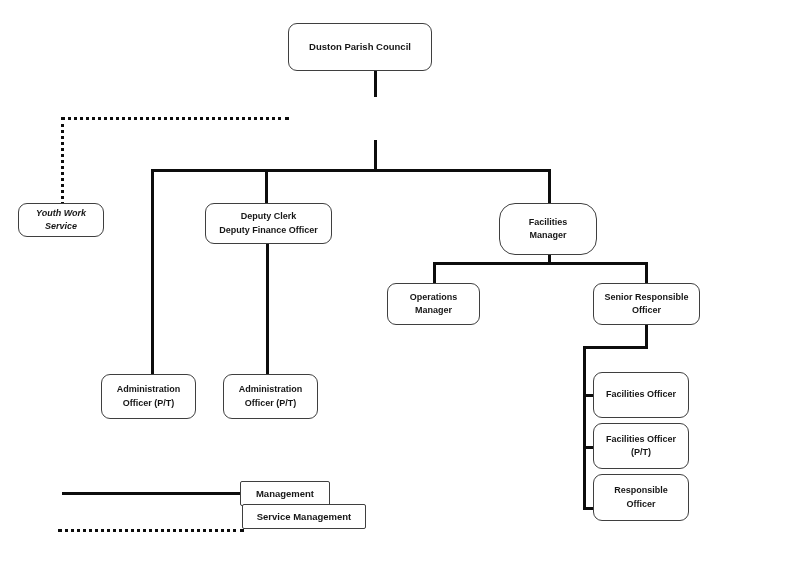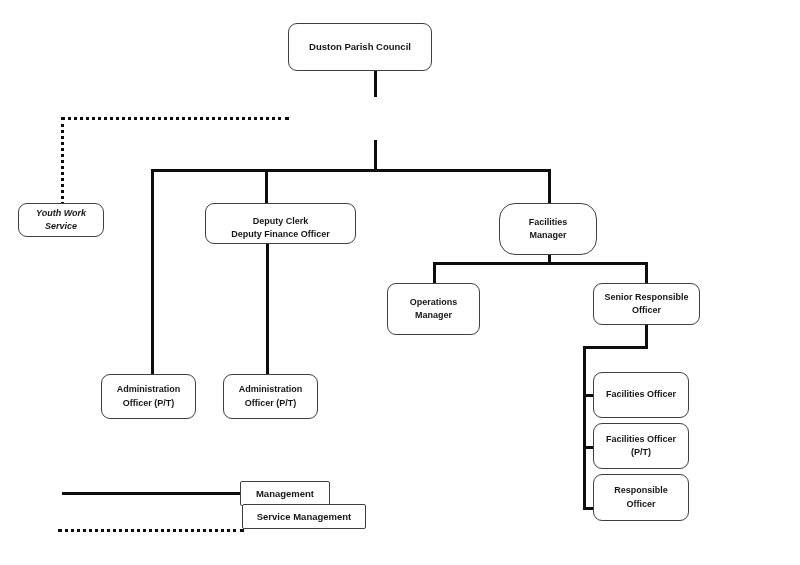--- a/index.html
+++ b/index.html
@@ -133,41 +133,41 @@
   <div class="node fs-9" style="left:288px; top:23px; width:144px; height:48px;">
     <span class="node-text">Duston Parish Council</span>
   </div>
 
 
   <div class="node fs-85" style="left:18px; top:203px; width:86px; height:34px;font-style:italic;">
     <span class="node-text">Youth Work
 Service</span>
   </div>
 
-  <div class="node fs-85" style="left:205px; top:203px; width:151px; height:41px;align-items:flex-end;">
+  <div class="node fs-85" style="left:205px; top:203px; width:127px; height:41px;">
     <span class="node-text">Deputy Clerk
 Deputy Finance Officer</span>
   </div>
 
   <div class="node fs-85" style="left:499px; top:203px; width:98px; height:52px;border-radius:16px;">
     <span class="node-text">Facilities
 Manager</span>
   </div>
 
   <div class="node fs-85" style="left:101px; top:374px; width:95px; height:45px;">
     <span class="node-text">Administration
 Officer (P/T)</span>
   </div>
 
   <div class="node fs-85" style="left:223px; top:374px; width:95px; height:45px;">
     <span class="node-text">Administration
 Officer (P/T)</span>
   </div>
 
-  <div class="node fs-85" style="left:387px; top:283px; width:93px; height:52px;">
+  <div class="node fs-85" style="left:387px; top:283px; width:93px; height:42px;">
     <span class="node-text">Operations
 Manager</span>
   </div>
 
   <div class="node fs-85" style="left:593px; top:283px; width:107px; height:42px;">
     <span class="node-text">Senior Responsible
 Officer</span>
   </div>
 
   <div class="node fs-85" style="left:593px; top:372px; width:96px; height:46px;">

